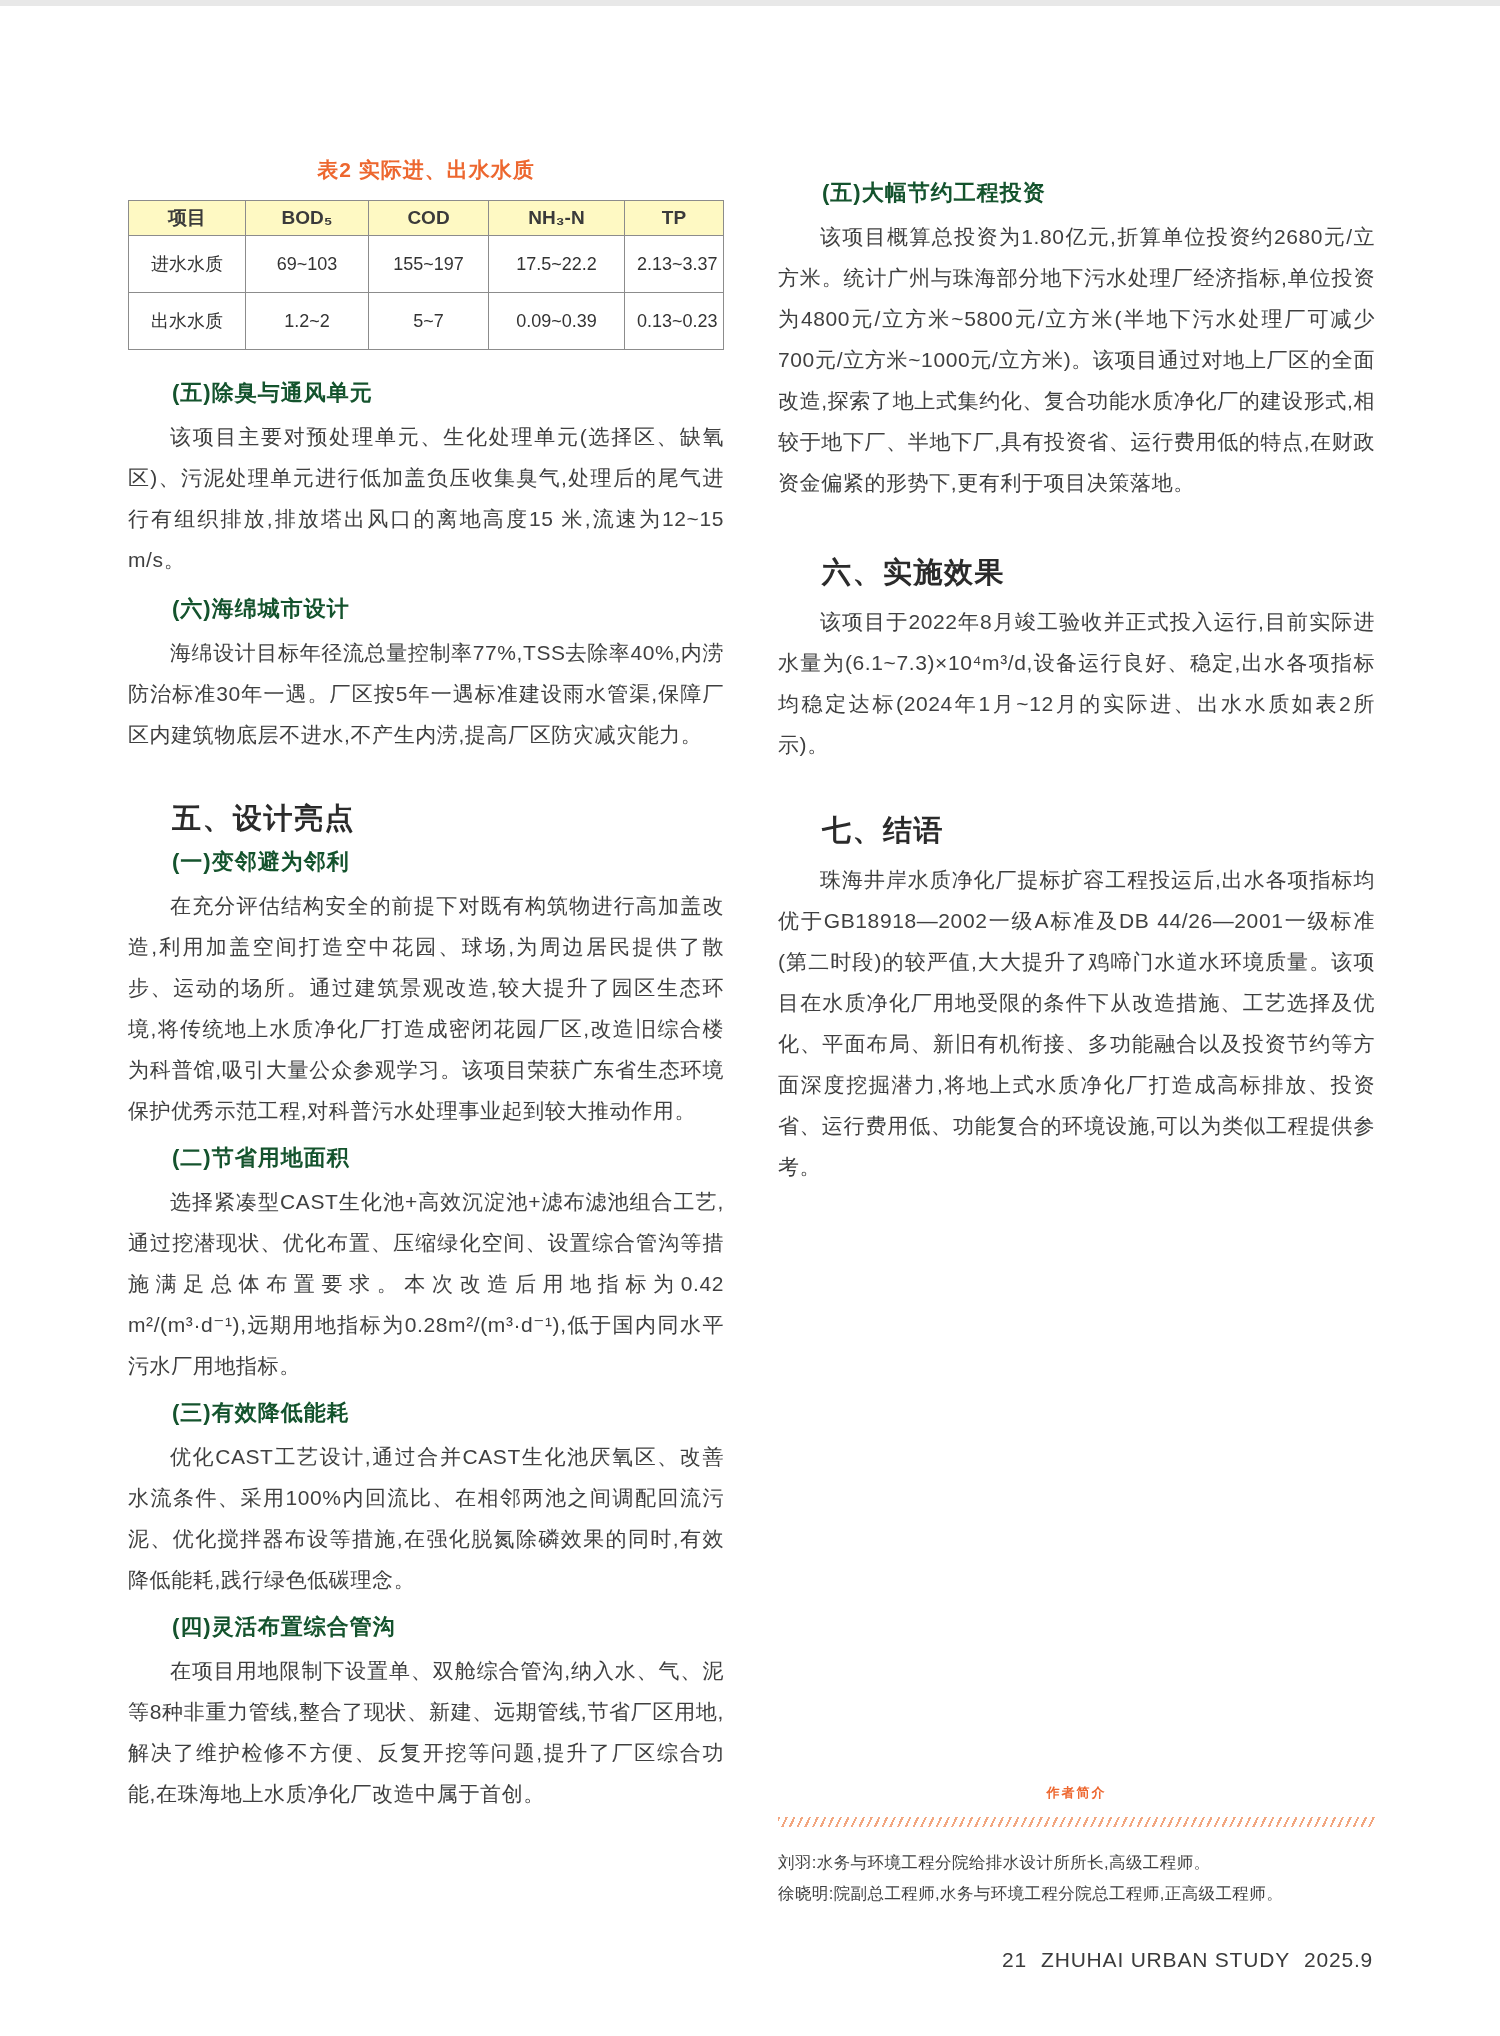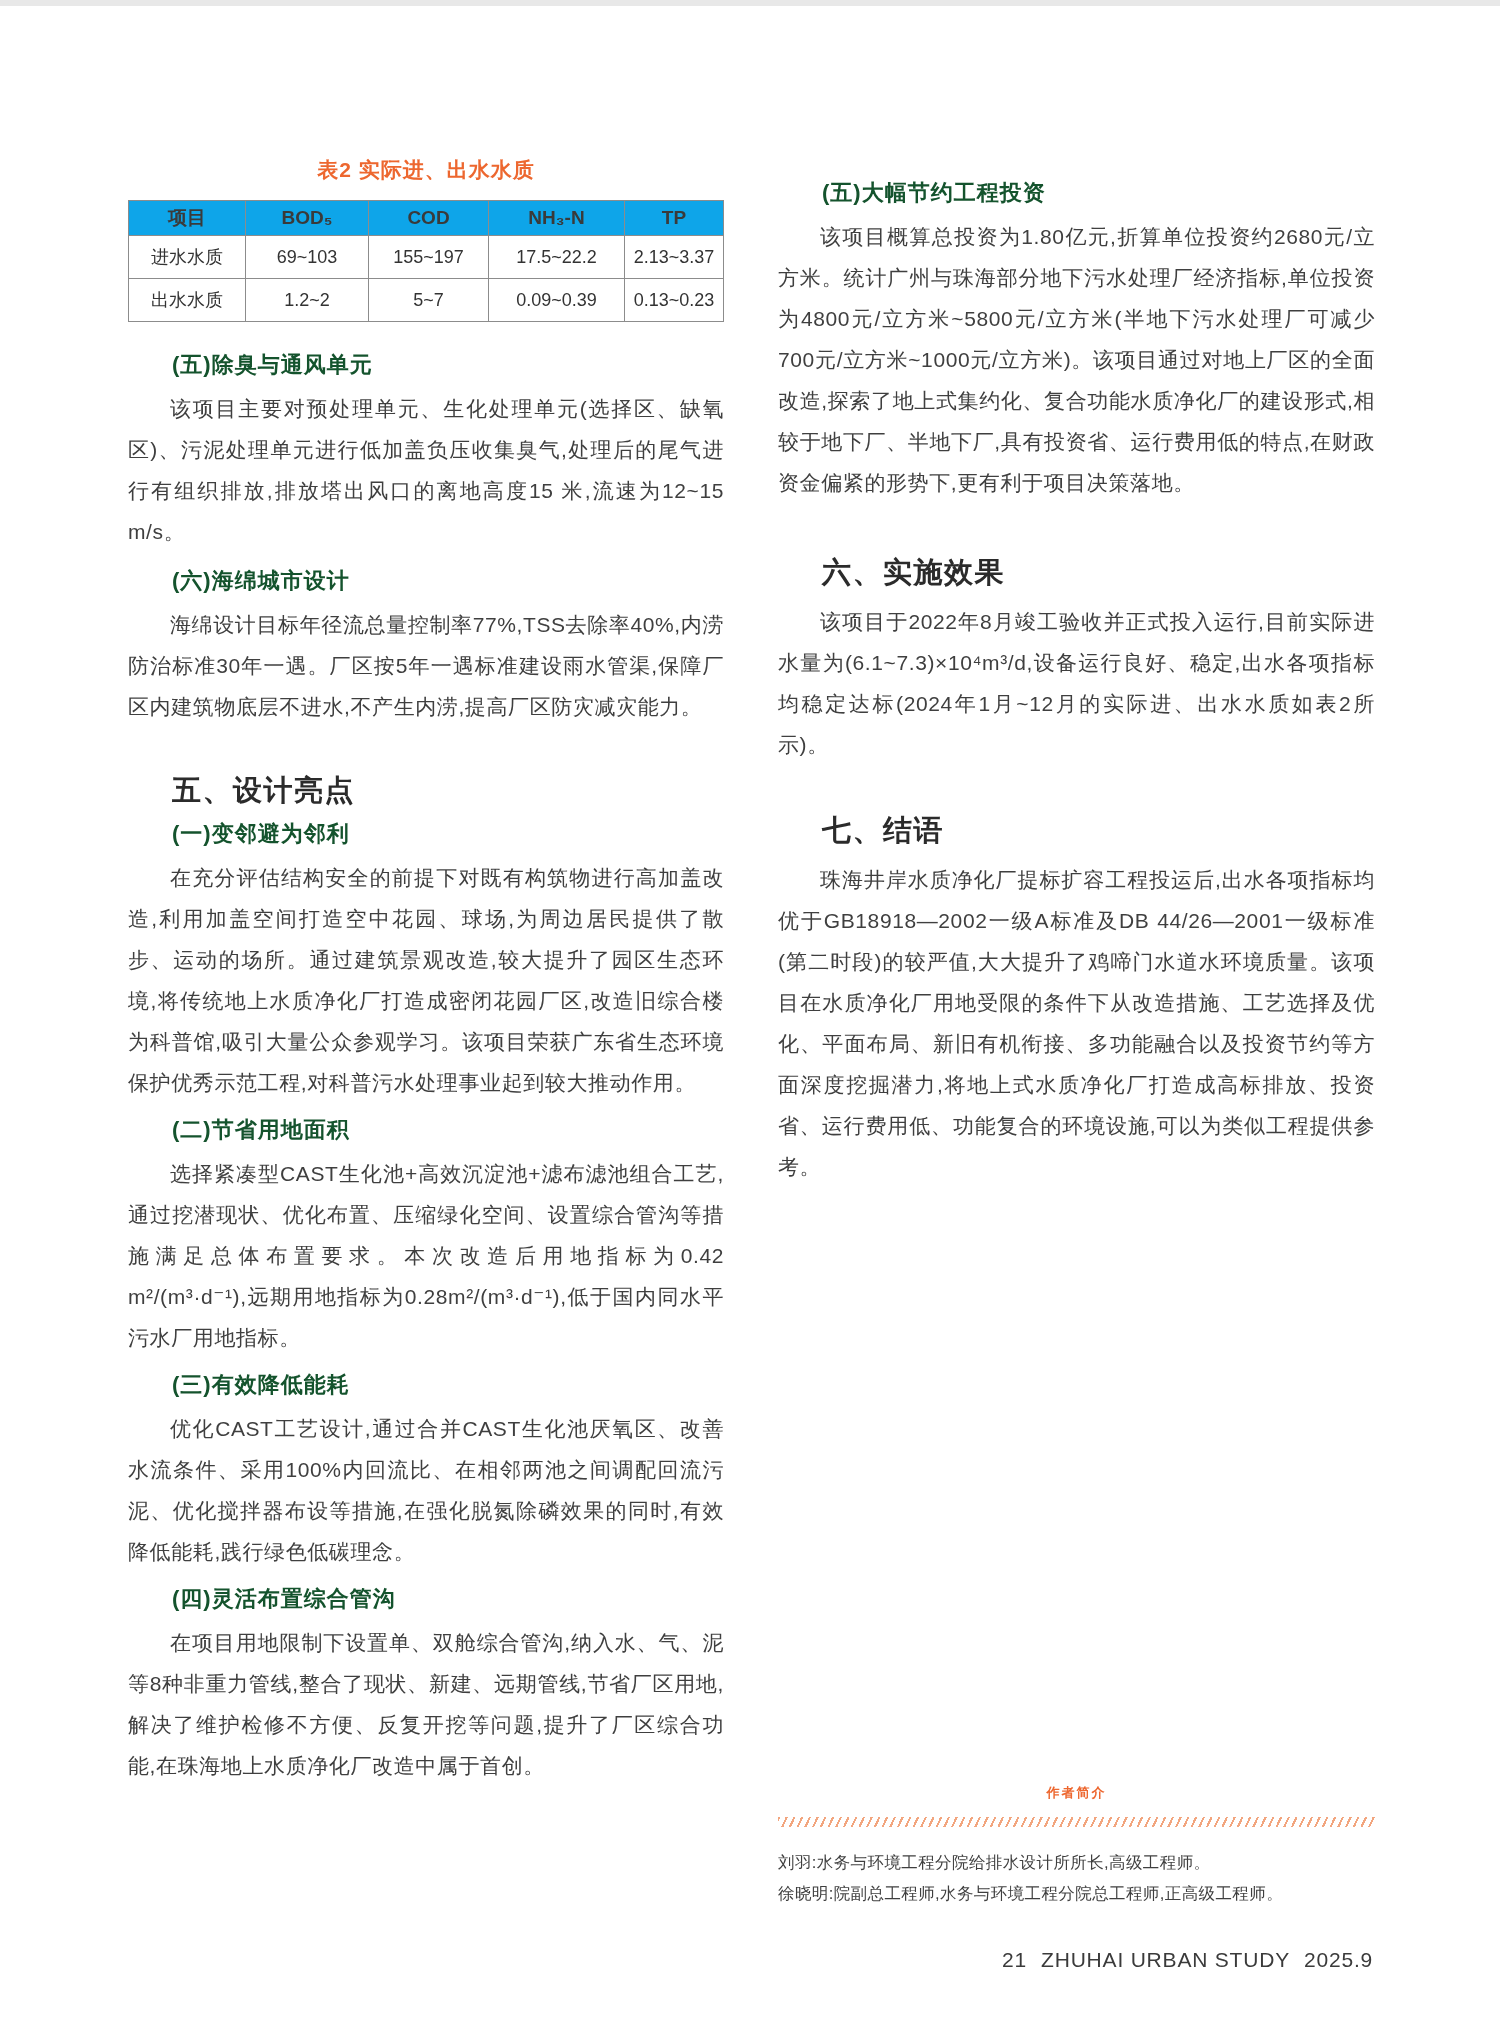--- a/index.html
+++ b/index.html
@@ -10,26 +10,26 @@
     color:#3f3f3f;
   }
   .col { position:absolute; }
   .col-left  { left:128px; top:150px; width:596px; }
   .col-right { left:778px; top:172px; width:597px; }
 
   .table-title { text-align:center; color:#ED672F; font-weight:bold; font-size:21px; letter-spacing:1px; }
 
   table.wq { width:100%; border-collapse:collapse; table-layout:fixed; margin-top:16px; }
   table.wq th {
-    background:#0ea5e9; color:#3a3a3a; font-weight:600; font-size:19px;
+    background:#fef9c3; color:#3a3a3a; font-weight:600; font-size:19px;
     height:34px; border:1px solid #8c8c8c; text-align:center; padding:0;
   }
   table.wq td {
     font-size:18px; color:#333; height:32px; border:1px solid #8c8c8c;
-    text-align:center; padding:5px; background:#fff;
+    text-align:center; padding:12px; background:#fff;
   }
 
   .sub-h {
     font-size:22px; font-weight:bold; color:#14532d;
     padding-left:44px; margin:0; letter-spacing:1px;
   }
   .major-h {
     font-size:29px; font-weight:bold; color:#2b2b2b;
     padding-left:44px; margin:0; letter-spacing:1.5px;
   }

